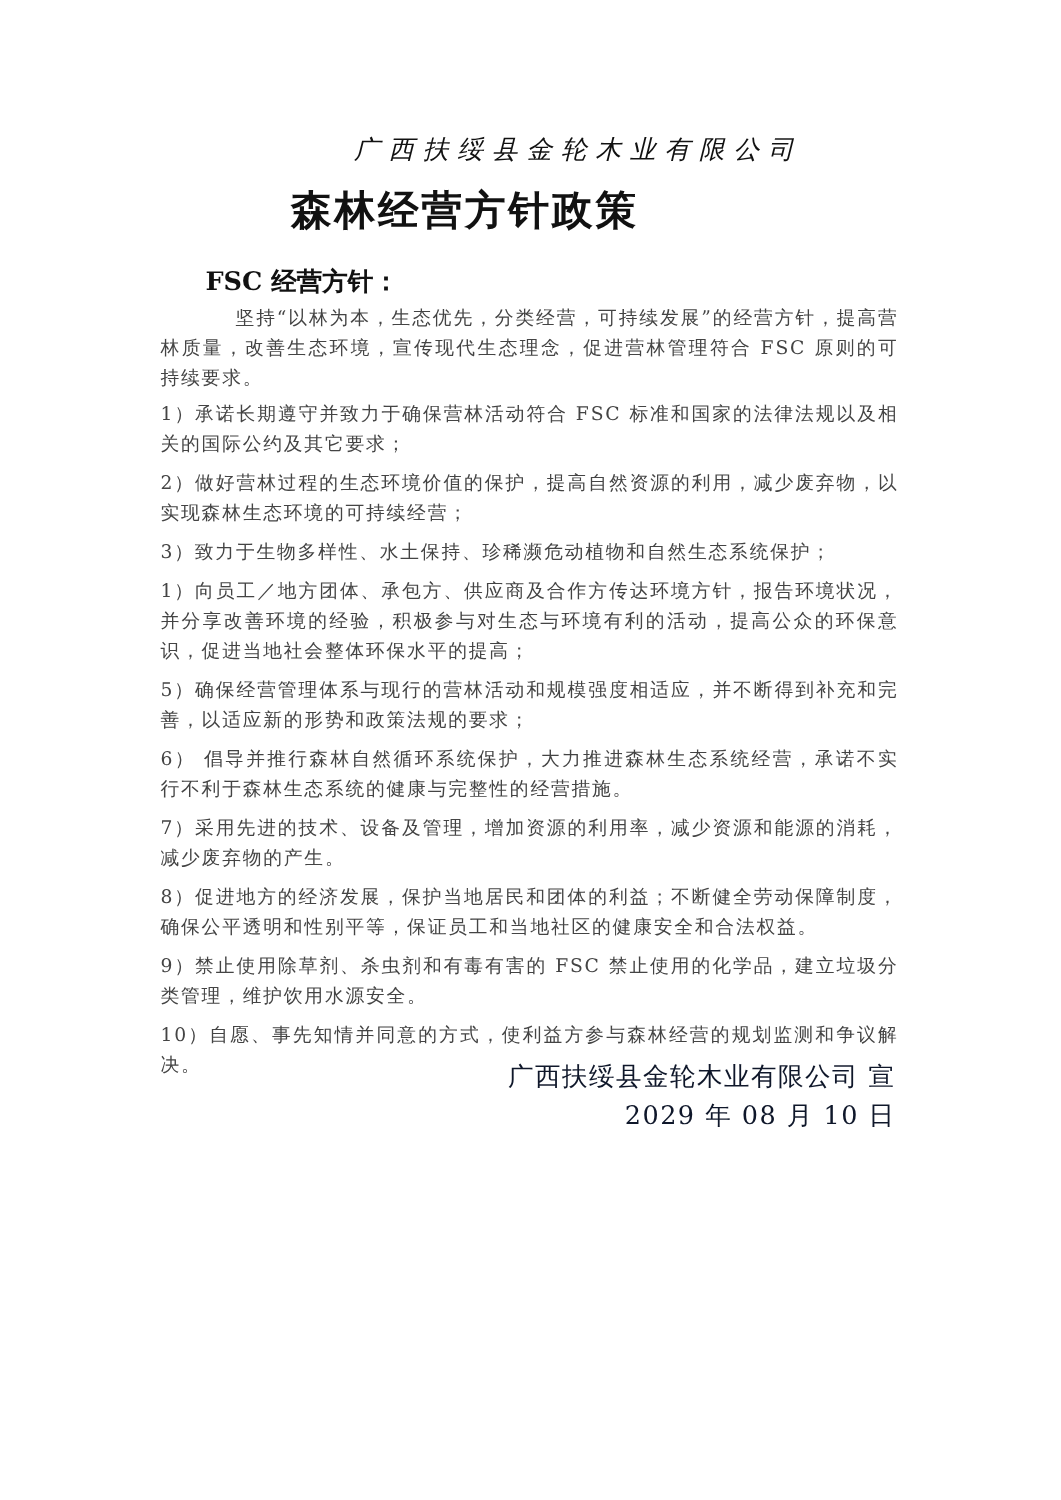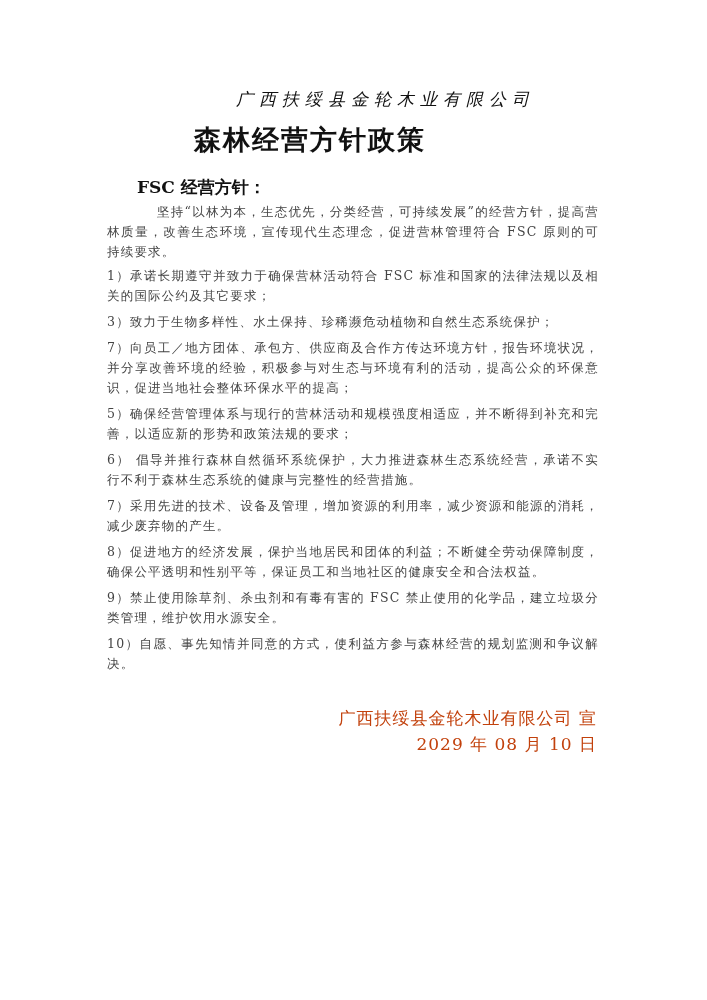--- a/index.html
+++ b/index.html
@@ -8,34 +8,35 @@
   .company { position:absolute; top:88px; left:0; width:707px; text-align:center;
              font-size:17px; letter-spacing:6px; font-style:italic; color:#111;padding-left:32px; }
   .title { position:absolute; top:122px; left:0; width:620px; text-align:center;
            font-size:27px; font-weight:bold; letter-spacing:2px; color:#111; }
   .sub { position:absolute; top:176px; left:107px; font-size:17px; font-weight:bold; color:#111;margin-left:30px; }
   .body { position:absolute; top:202px; left:107px; width:496px; font-size:12.5px;
           line-height:20px; color:#444; letter-spacing:1.2px; }
   .body p { margin:0 4px 6px 0; text-align:justify; }
   .body p.intro { text-indent:50px; margin-bottom:4px; }
   .sign { position:absolute; top:705px; right:110px; text-align:right; font-size:17px;
-          line-height:26px; color:#c2410c; letter-spacing:1px;margin-left:28px; }
+          line-height:26px; color:#0f172a; letter-spacing:1px;margin-left:28px; }
 </style>
 </head>
 <body>
 
 <div class="company">广西扶绥县金轮木业有限公司</div>
 <div class="title">森林经营方针政策</div>
 <div class="sub">FSC 经营方针：</div>
 
 <div class="body">
   <p class="intro">坚持“以林为本，生态优先，分类经营，可持续发展”的经营方针，提高营林质量，改善生态环境，宣传现代生态理念，促进营林管理符合 FSC 原则的可持续要求。</p>
   <p>1）承诺长期遵守并致力于确保营林活动符合 FSC 标准和国家的法律法规以及相关的国际公约及其它要求；</p>
+  <p>2）做好营林过程的生态环境价值的保护，提高自然资源的利用，减少废弃物，以实现森林生态环境的可持续经营；</p>
   <p>3）致力于生物多样性、水土保持、珍稀濒危动植物和自然生态系统保护；</p>
-  <p>7）向员工／地方团体、承包方、供应商及合作方传达环境方针，报告环境状况，并分享改善环境的经验，积极参与对生态与环境有利的活动，提高公众的环保意识，促进当地社会整体环保水平的提高；</p>
+  <p>1）向员工／地方团体、承包方、供应商及合作方传达环境方针，报告环境状况，并分享改善环境的经验，积极参与对生态与环境有利的活动，提高公众的环保意识，促进当地社会整体环保水平的提高；</p>
   <p>5）确保经营管理体系与现行的营林活动和规模强度相适应，并不断得到补充和完善，以适应新的形势和政策法规的要求；</p>
   <p>6）  倡导并推行森林自然循环系统保护，大力推进森林生态系统经营，承诺不实行不利于森林生态系统的健康与完整性的经营措施。</p>
   <p>7）采用先进的技术、设备及管理，增加资源的利用率，减少资源和能源的消耗，减少废弃物的产生。</p>
   <p>8）促进地方的经济发展，保护当地居民和团体的利益；不断健全劳动保障制度，确保公平透明和性别平等，保证员工和当地社区的健康安全和合法权益。</p>
   <p>9）禁止使用除草剂、杀虫剂和有毒有害的 FSC 禁止使用的化学品，建立垃圾分类管理，维护饮用水源安全。</p>
   <p>10）自愿、事先知情并同意的方式，使利益方参与森林经营的规划监测和争议解决。</p>
 </div>
 
 <div class="sign">
   <div>广西扶绥县金轮木业有限公司 宣</div>

